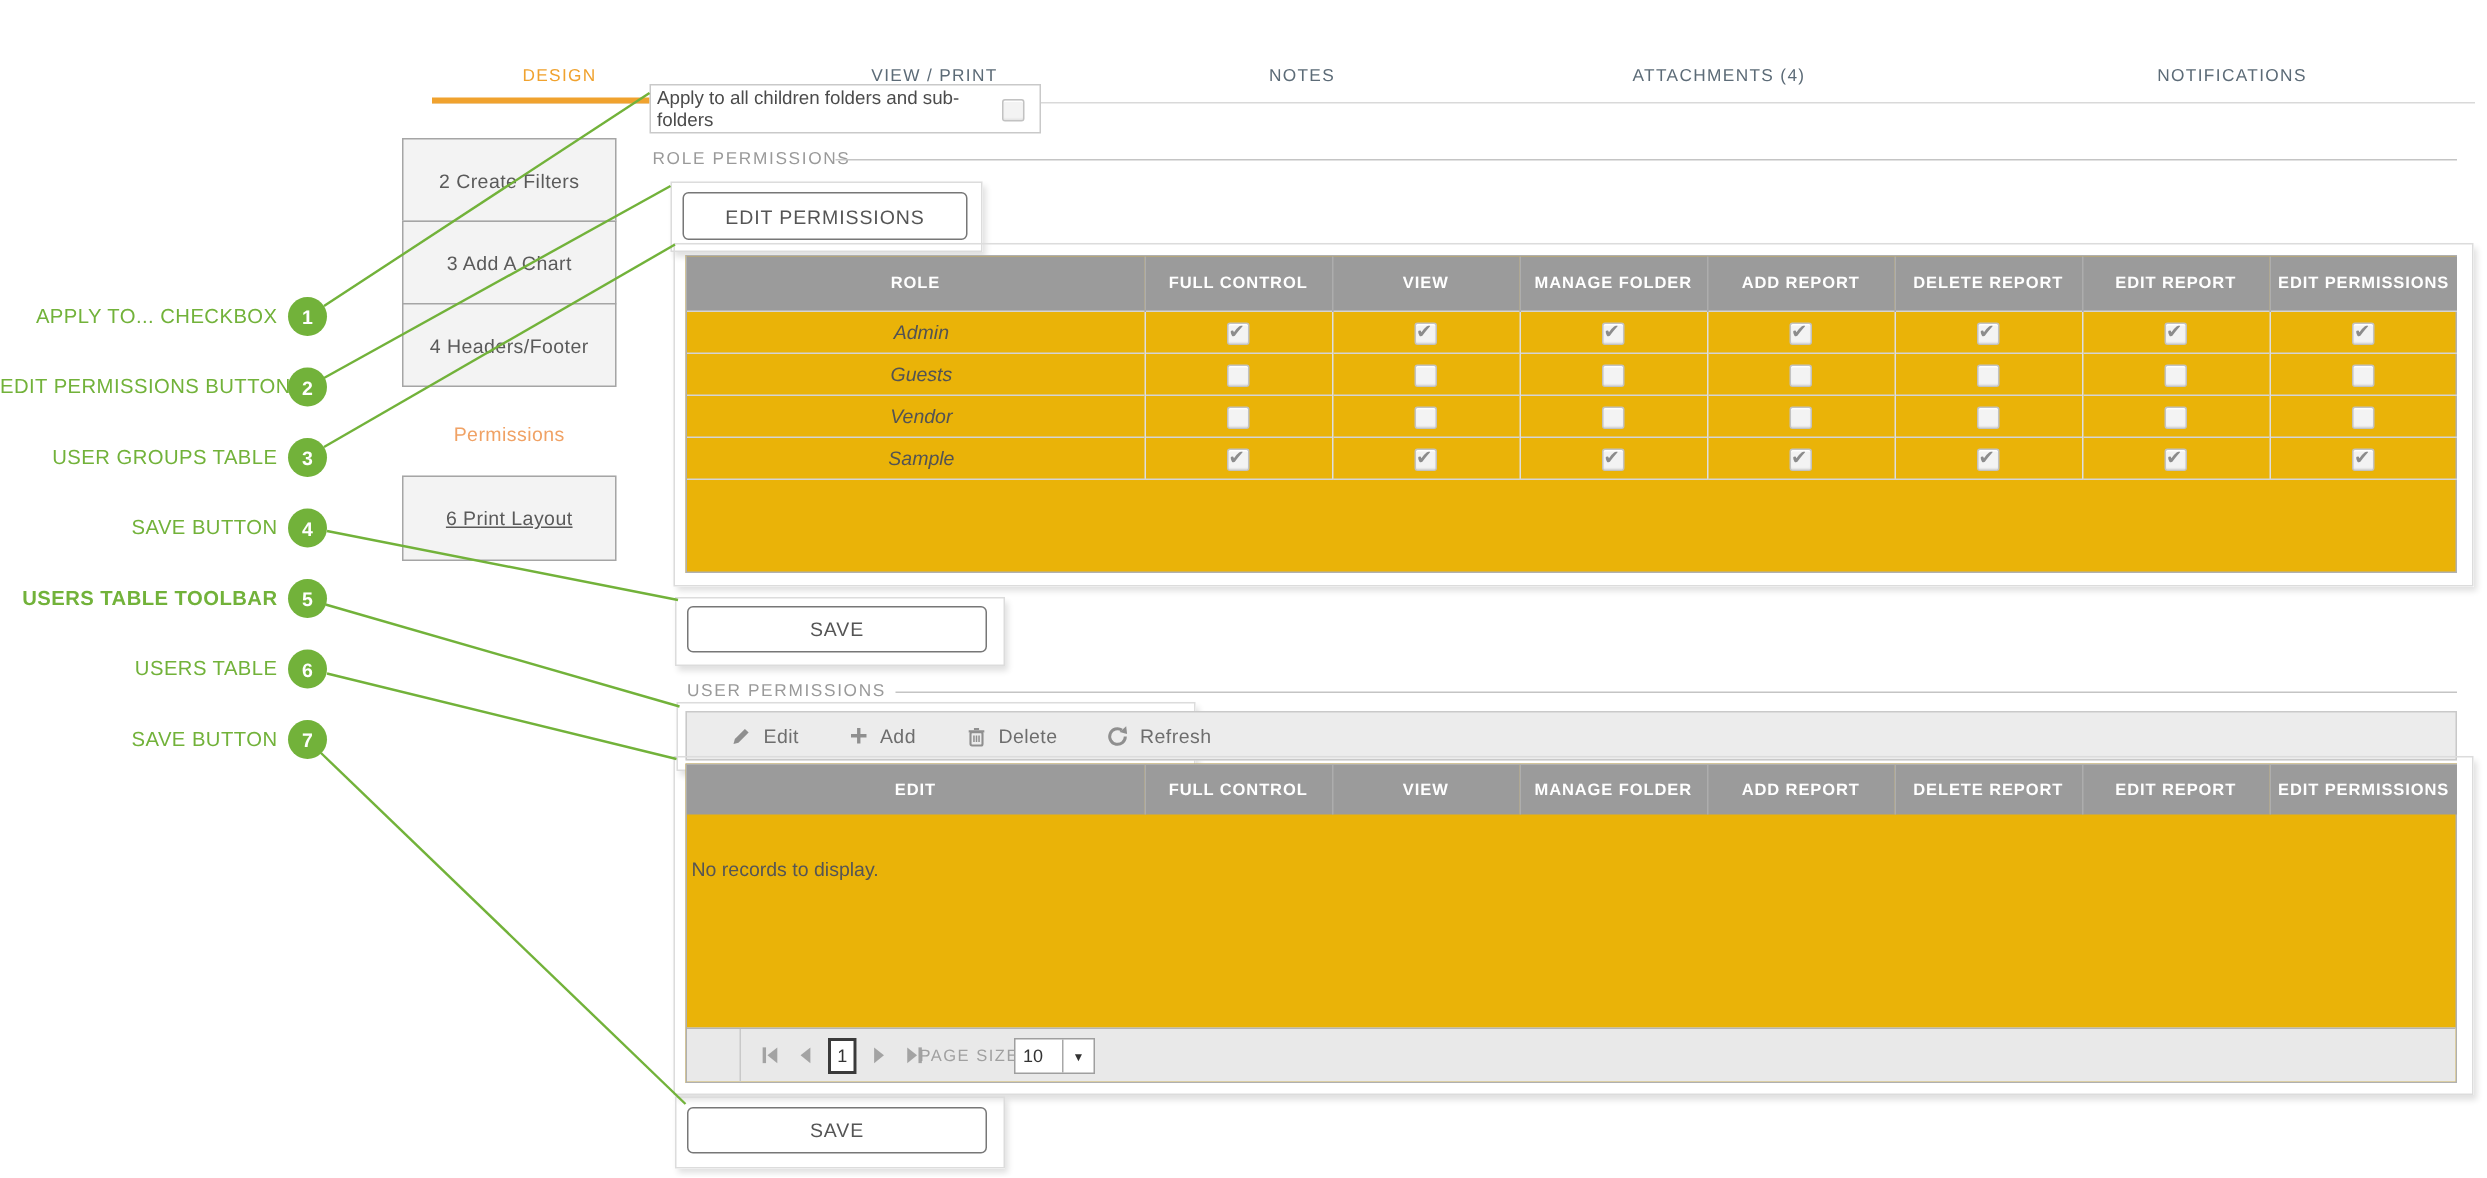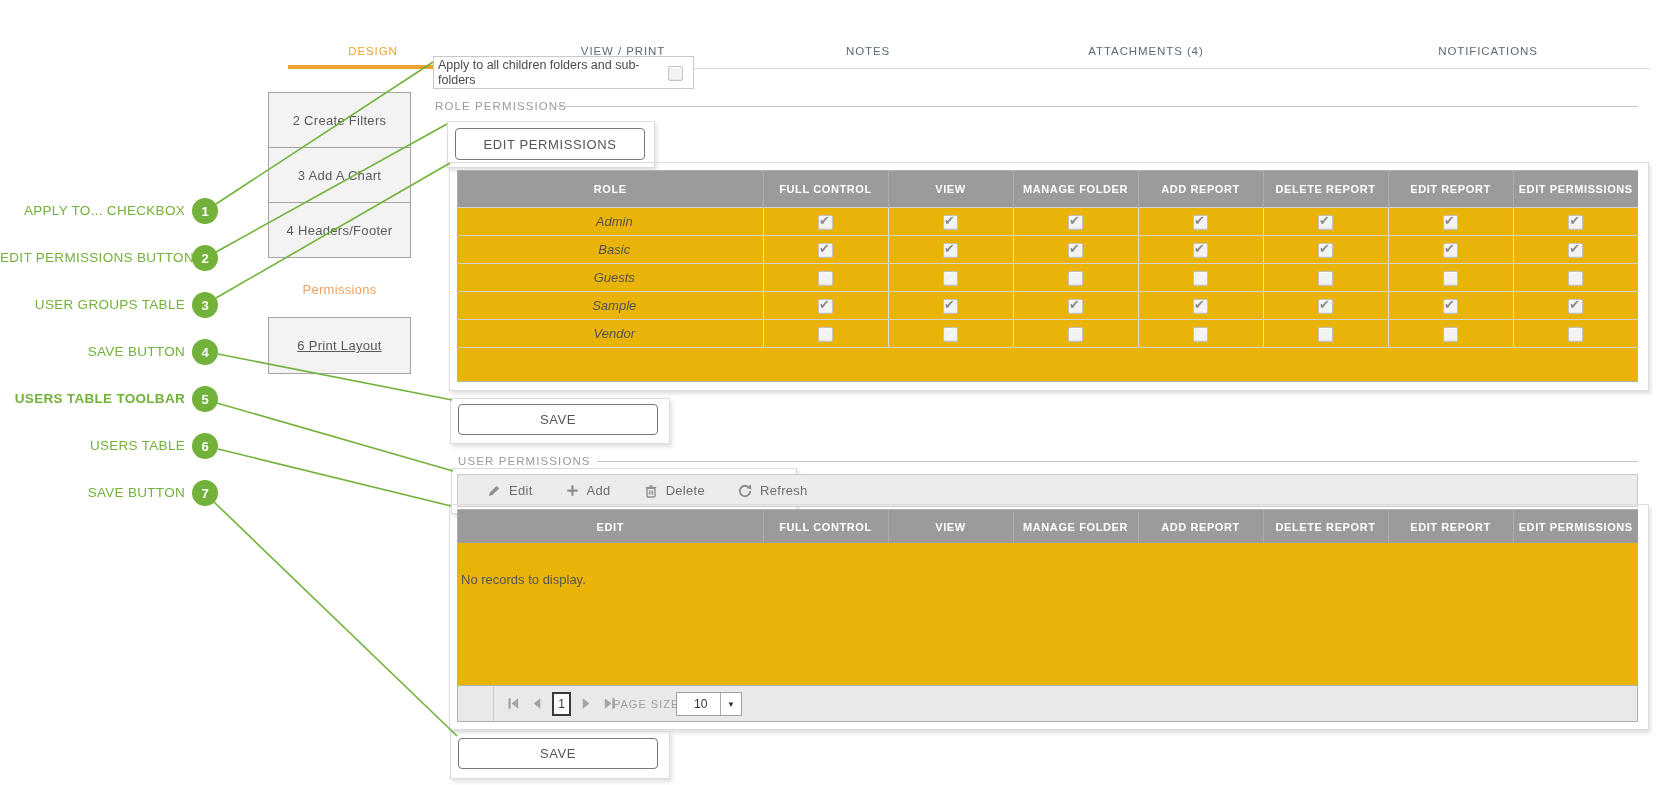--- a/index.html
+++ b/index.html
@@ -57,21 +57,21 @@
 
   .empty-msg{position:absolute;font-size:13px;color:#555;}
 
   
   .pager{position:absolute;left:0;bottom:0;width:100%;height:36px;background:#e9e9e9;border-top:1px solid #b4b4b4;box-sizing:border-box;}
   .pager .vdiv{position:absolute;left:35px;top:0;bottom:0;width:1px;background:#c9c9c9;}
   .pager-controls{position:absolute;left:48px;top:0;height:100%;display:flex;align-items:center;gap:9px;}
   .pg-ico{cursor:pointer;display:flex;align-items:center;}
   .page-box{width:15px;height:20px;border:2px solid #3a3a3a;background:#fff;color:#333;font-size:12px;display:flex;align-items:center;justify-content:center;cursor:pointer;}
   .pagesize-label{position:absolute;left:155px;top:12px;font-size:11px;letter-spacing:1px;color:#a0a0a0;}
-  .dropdown{position:absolute;left:218px;top:6px;height:24px;display:flex;border:1px solid #9f9f9f;background:#fff;box-sizing:border-box;cursor:pointer;padding-left:12px;}
+  .dropdown{position:absolute;left:218px;top:6px;height:24px;display:flex;border:1px solid #9f9f9f;background:#fff;box-sizing:border-box;cursor:pointer;}
   .dropdown .val{width:26px;font-size:12px;color:#333;display:flex;align-items:center;padding-left:5px;}
   .dropdown .arrow{width:20px;border-left:1px solid #a8a8a8;display:flex;align-items:center;justify-content:center;font-size:8px;color:#333;}
 </style>
 </head>
 <body>
 
 <div class="canvas">
 
   <div class="tabbar">
     <span class="tab active" style="left:373px">DESIGN</span>
@@ -130,58 +130,48 @@
             <td class="name-cell">Admin</td>
             <td class="cb-cell"><span class="cb checked"></span></td>
             <td class="cb-cell"><span class="cb checked"></span></td>
             <td class="cb-cell"><span class="cb checked"></span></td>
             <td class="cb-cell"><span class="cb checked"></span></td>
             <td class="cb-cell"><span class="cb checked"></span></td>
             <td class="cb-cell"><span class="cb checked"></span></td>
             <td class="cb-cell"><span class="cb checked"></span></td>
           </tr>
           <tr>
-            <td class="name-cell">Basic</td>
-            <td class="cb-cell"><span class="cb checked"></span></td>
-            <td class="cb-cell"><span class="cb checked"></span></td>
-            <td class="cb-cell"><span class="cb checked"></span></td>
-            <td class="cb-cell"><span class="cb checked"></span></td>
-            <td class="cb-cell"><span class="cb checked"></span></td>
-            <td class="cb-cell"><span class="cb checked"></span></td>
-            <td class="cb-cell"><span class="cb checked"></span></td>
+            <td class="name-cell">Guests</td>
+            <td class="cb-cell"><span class="cb"></span></td>
+            <td class="cb-cell"><span class="cb"></span></td>
+            <td class="cb-cell"><span class="cb"></span></td>
+            <td class="cb-cell"><span class="cb"></span></td>
+            <td class="cb-cell"><span class="cb"></span></td>
+            <td class="cb-cell"><span class="cb"></span></td>
+            <td class="cb-cell"><span class="cb"></span></td>
           </tr>
           <tr>
-            <td class="name-cell">Guests</td>
+            <td class="name-cell">Vendor</td>
             <td class="cb-cell"><span class="cb"></span></td>
             <td class="cb-cell"><span class="cb"></span></td>
             <td class="cb-cell"><span class="cb"></span></td>
             <td class="cb-cell"><span class="cb"></span></td>
             <td class="cb-cell"><span class="cb"></span></td>
             <td class="cb-cell"><span class="cb"></span></td>
             <td class="cb-cell"><span class="cb"></span></td>
           </tr>
           <tr>
             <td class="name-cell">Sample</td>
             <td class="cb-cell"><span class="cb checked"></span></td>
             <td class="cb-cell"><span class="cb checked"></span></td>
             <td class="cb-cell"><span class="cb checked"></span></td>
             <td class="cb-cell"><span class="cb checked"></span></td>
             <td class="cb-cell"><span class="cb checked"></span></td>
             <td class="cb-cell"><span class="cb checked"></span></td>
             <td class="cb-cell"><span class="cb checked"></span></td>
-          </tr>
-          <tr>
-            <td class="name-cell">Vendor</td>
-            <td class="cb-cell"><span class="cb"></span></td>
-            <td class="cb-cell"><span class="cb"></span></td>
-            <td class="cb-cell"><span class="cb"></span></td>
-            <td class="cb-cell"><span class="cb"></span></td>
-            <td class="cb-cell"><span class="cb"></span></td>
-            <td class="cb-cell"><span class="cb"></span></td>
-            <td class="cb-cell"><span class="cb"></span></td>
           </tr>
         </tbody>
     </table>
   </div>
 
   <div class="overlay" style="left:450px;top:398px;width:218px;height:44px;"></div>
   <div class="btn" style="left:458px;top:404px;width:200px;height:31px;">SAVE</div>
 
   <div class="section-label" style="left:458px;top:455px;">USER PERMISSIONS</div>
   <div class="section-rule" style="left:597px;top:461px;width:1041px;"></div>

